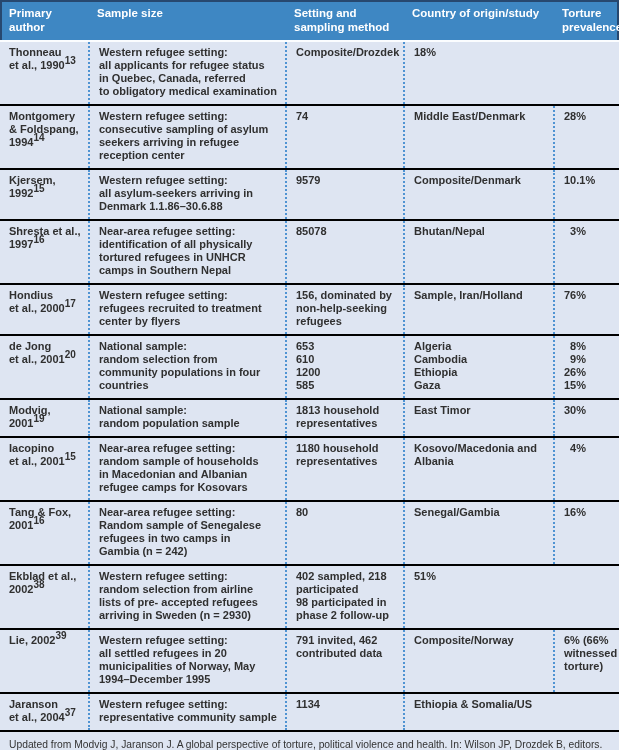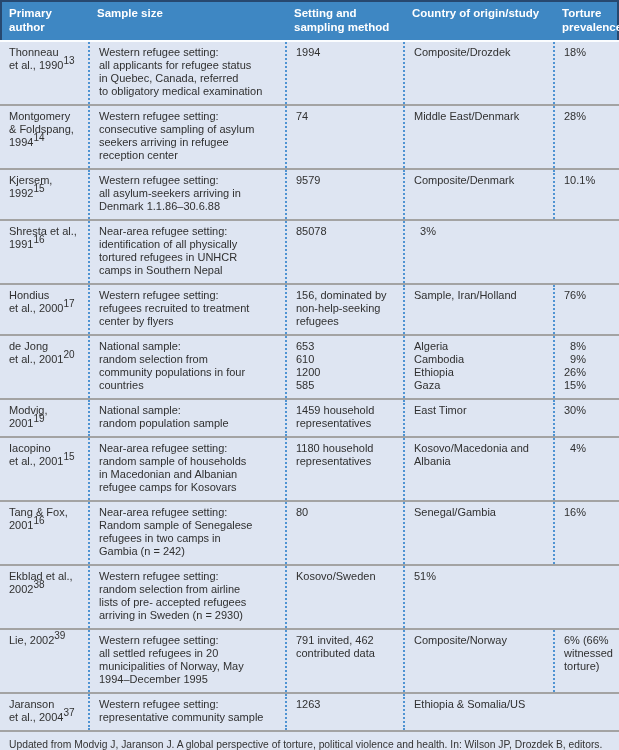--- a/index.html
+++ b/index.html
@@ -18,21 +18,22 @@
     font-weight:bold;
     font-size:11.5px;
     line-height:13.5px;
     box-shadow: inset 0 2px 0 #27486f, inset 2px 0 0 #27486f, inset -2px 0 0 #27486f;
     border-bottom:2px solid #fbfdff;
   }
   .header-cell { padding:7px 6px 6px 9px; }
   .row {
     display:grid;
     grid-template-columns:88px 197px 118px 150px 66px;
-    border-bottom:2px solid #a3a3a3;
+    border-bottom:2px solid #000000;
+    font-weight:bold;
   }
   .cell {
     padding:4px 6px 6px 9px;
     font-size:11px;
     line-height:13px;
     white-space:pre-line;
     box-sizing:border-box;
   }
   .cell + .cell { border-left:2px dotted #4f93d2; }
   sup {
@@ -62,21 +63,20 @@
   </div>
 
   <div>
       <div class="row">
         <div class="cell"><span>Thonneau
 et al., 1990</span><sup>13</sup></div>
         <div class="cell">Western refugee setting:
 all applicants for refugee status
 in Quebec, Canada, referred
 to obligatory medical examination</div>
-        <div class="cell">1994</div>
         <div class="cell">Composite/Drozdek</div>
         <div class="cell">18%</div>
       </div>
       <div class="row">
         <div class="cell"><span>Montgomery
 &amp; Foldspang,
 1994</span><sup>14</sup></div>
         <div class="cell">Western refugee setting:
 consecutive sampling of asylum
 seekers arriving in refugee
@@ -90,26 +90,27 @@
 1992</span><sup>15</sup></div>
         <div class="cell">Western refugee setting:
 all asylum-seekers arriving in
 Denmark 1.1.86–30.6.88</div>
         <div class="cell">9579</div>
         <div class="cell">Composite/Denmark</div>
         <div class="cell">10.1%</div>
       </div>
       <div class="row">
         <div class="cell"><span>Shresta et al.,
-1991</span><sup>16</sup></div>
+1997</span><sup>16</sup></div>
         <div class="cell">Near-area refugee setting:
 identification of all physically
 tortured refugees in UNHCR
 camps in Southern Nepal</div>
         <div class="cell">85078</div>
+        <div class="cell">Bhutan/Nepal</div>
         <div class="cell">&nbsp;&nbsp;3%</div>
       </div>
       <div class="row">
         <div class="cell"><span>Hondius
 et al., 2000</span><sup>17</sup></div>
         <div class="cell">Western refugee setting:
 refugees recruited to treatment
 center by flyers</div>
         <div class="cell">156, dominated by
 non-help-seeking
@@ -135,21 +136,21 @@
         <div class="cell">&nbsp;&nbsp;8%
 &nbsp;&nbsp;9%
 26%
 15%</div>
       </div>
       <div class="row">
         <div class="cell"><span>Modvig,
 2001</span><sup>19</sup></div>
         <div class="cell">National sample:
 random population sample</div>
-        <div class="cell">1459 household
+        <div class="cell">1813 household
 representatives</div>
         <div class="cell">East Timor</div>
         <div class="cell">30%</div>
       </div>
       <div class="row">
         <div class="cell"><span>Iacopino
 et al., 2001</span><sup>15</sup></div>
         <div class="cell">Near-area refugee setting:
 random sample of households
 in Macedonian and Albanian
@@ -171,41 +172,44 @@
         <div class="cell">Senegal/Gambia</div>
         <div class="cell">16%</div>
       </div>
       <div class="row">
         <div class="cell"><span>Ekblad et al.,
 2002</span><sup>38</sup></div>
         <div class="cell">Western refugee setting:
 random selection from airline
 lists of pre- accepted refugees
 arriving in Sweden (n = 2930)</div>
-        <div class="cell">Kosovo/Sweden</div>
+        <div class="cell">402 sampled, 218
+participated
+98 participated in
+phase 2 follow-up</div>
         <div class="cell">51%</div>
       </div>
       <div class="row">
         <div class="cell"><span>Lie, 2002</span><sup>39</sup></div>
         <div class="cell">Western refugee setting:
 all settled refugees in 20
 municipalities of Norway, May
 1994–December 1995</div>
         <div class="cell">791 invited, 462
 contributed data</div>
         <div class="cell">Composite/Norway</div>
         <div class="cell">6% (66%
 witnessed
 torture)</div>
       </div>
       <div class="row">
         <div class="cell"><span>Jaranson
 et al., 2004</span><sup>37</sup></div>
         <div class="cell">Western refugee setting:
 representative community sample</div>
-        <div class="cell">1263</div>
+        <div class="cell">1134</div>
         <div class="cell">Ethiopia &amp; Somalia/US</div>
       </div>
     </div>
 
   <div class="footnote">Updated from Modvig J, Jaranson J. A global perspective of torture, political violence and health. In: Wilson JP, Drozdek B, editors. Broken spirits: the treatment of traumatized asylum seekers, refugees, war and torture victims. New York: Brunner-Routledge Press; 2004:42–43.</div>
 
 </div>
 
 </body></html>

